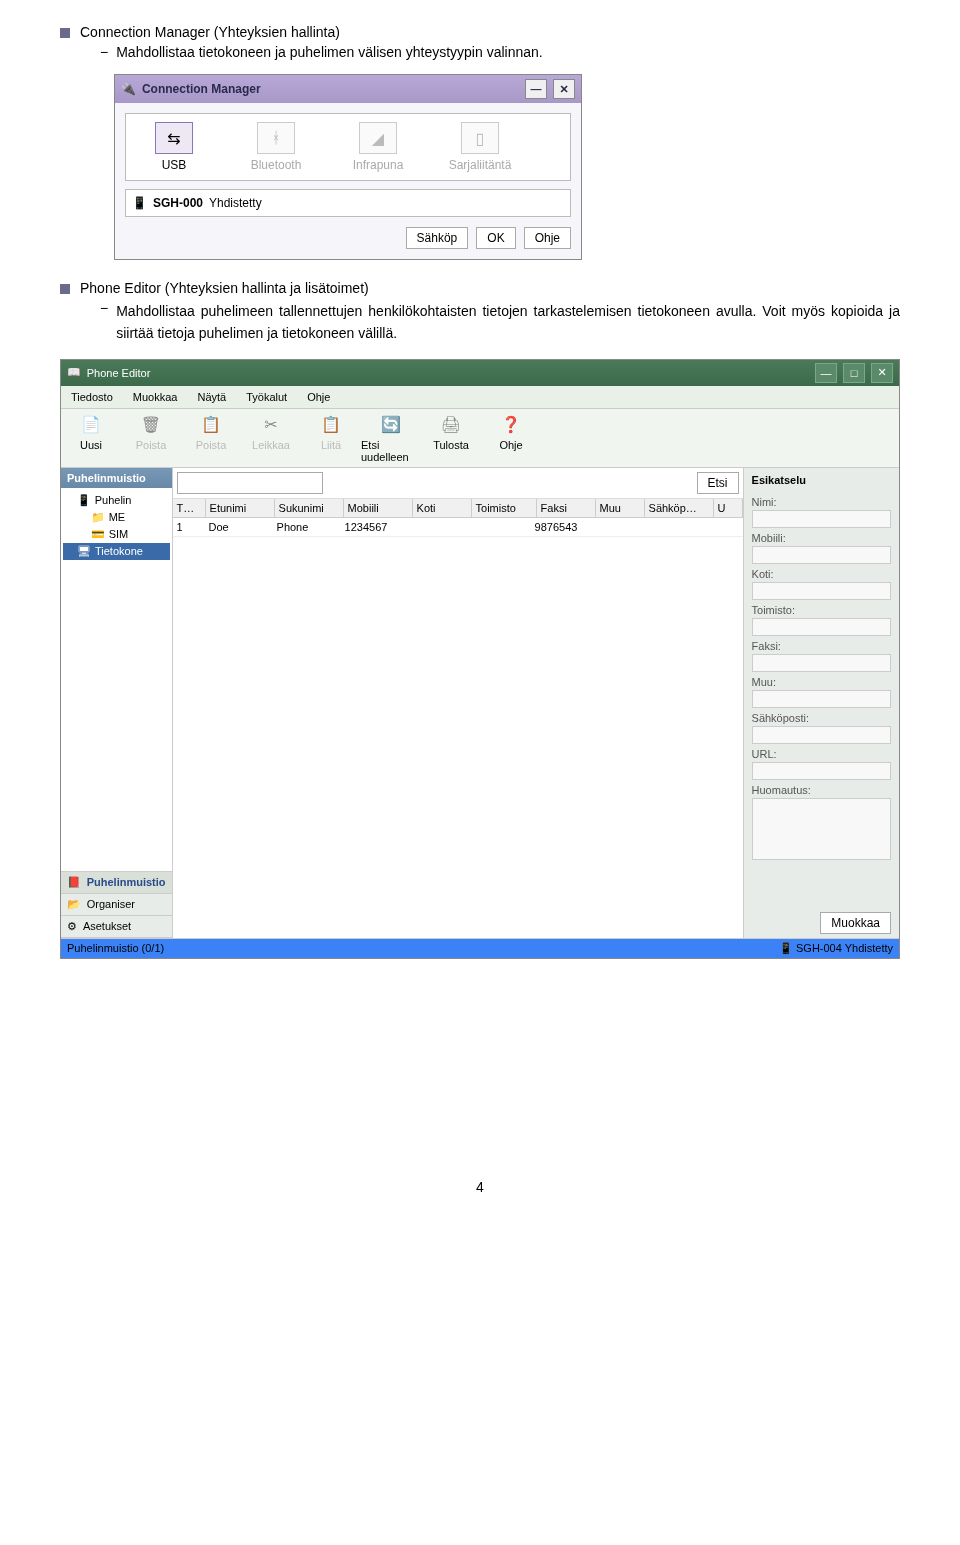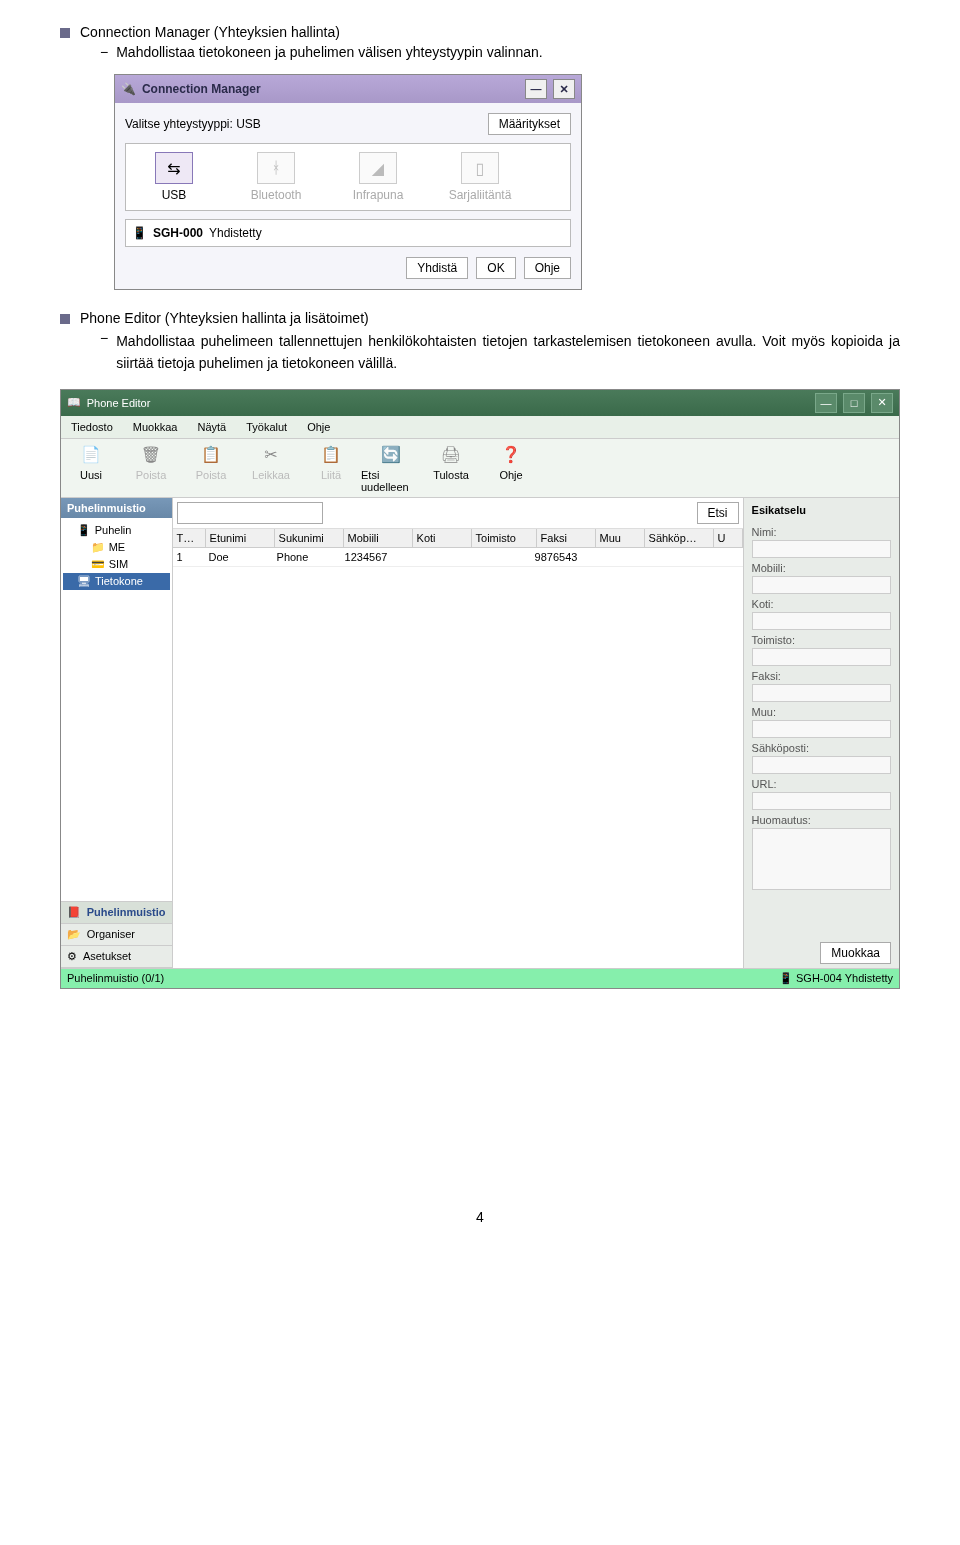--- a/index.html
+++ b/index.html
@@ -49,21 +49,21 @@
 .gh{border-right:1px solid #ccc;padding:3px 4px;font-size:11px;overflow:hidden;white-space:nowrap}
 .grid-row{display:flex;border-bottom:1px solid #eee}
 .gc{padding:3px 4px;font-size:11px;overflow:hidden;white-space:nowrap}
 .c0{width:24px}.c1{width:60px}.c2{width:60px}.c3{width:60px}.c4{width:50px}.c5{width:56px}.c6{width:50px}.c7{width:40px}.c8{width:60px}.c9{width:20px}
 .pe-right{width:170px;background:#e8ece8;border-left:1px solid #ccc;padding:4px 8px;display:flex;flex-direction:column;gap:2px;font-size:11px}
 .pr-hdr{font-weight:bold;padding:2px 0 6px}
 .fld-lbl{color:#555;padding-top:2px}
 .fld-box{background:#f8f8f8;border:1px solid #ccc;height:16px}
 .fld-box.big{height:60px}
 .pe-right .sp{flex:1}
-.pe-status{background:#86efac;border-top:1px solid #ccc;padding:3px 6px;display:flex;justify-content:space-between;font-size:11px}
+.pe-status{background:#3b82f6;border-top:1px solid #ccc;padding:3px 6px;display:flex;justify-content:space-between;font-size:11px}
 .pgnum{text-align:center;margin-top:220px;font-size:14px}
 .ico{display:inline-block}
 </style>
 </head>
 <body>
 
 <div class="bullet-line">
   <div class="sq-bullet"></div>
   <div>Connection Manager (Yhteyksien hallinta)</div>
 </div>
@@ -74,24 +74,20 @@
 
 <div class="dlg">
   <div class="dlg-title">
     <span class="ico">🔌</span>
     <span>Connection Manager</span>
     <span class="sp"></span>
     <div class="win-btn">—</div>
     <div class="win-btn">✕</div>
   </div>
   <div class="dlg-body">
-    <div class="row1">
-      <span>Valitse yhteystyyppi: USB</span>
-      <button class="btn">Määritykset</button>
-    </div>
     <div class="conn-box">
       <div class="conn-item active">
         <div class="conn-icon">⇆</div>
         <span>USB</span>
       </div>
       <div class="conn-item dis">
         <div class="conn-icon">ᚼ</div>
         <span>Bluetooth</span>
       </div>
       <div class="conn-item dis">
@@ -102,21 +98,21 @@
         <div class="conn-icon">▯</div>
         <span>Sarjaliitäntä</span>
       </div>
     </div>
     <div class="status-box">
       <span class="ico">📱</span>
       <b>SGH-000</b>
       <span>Yhdistetty</span>
     </div>
     <div class="dlg-btns">
-      <button class="btn">Yhdistä</button>
+      <button class="btn">Sähköp</button>
       <button class="btn">OK</button>
       <button class="btn">Ohje</button>
     </div>
   </div>
 </div>
 
 <div class="bullet-line">
   <div class="sq-bullet"></div>
   <div>Phone Editor (Yhteyksien hallinta ja lisätoimet)</div>
 </div>

